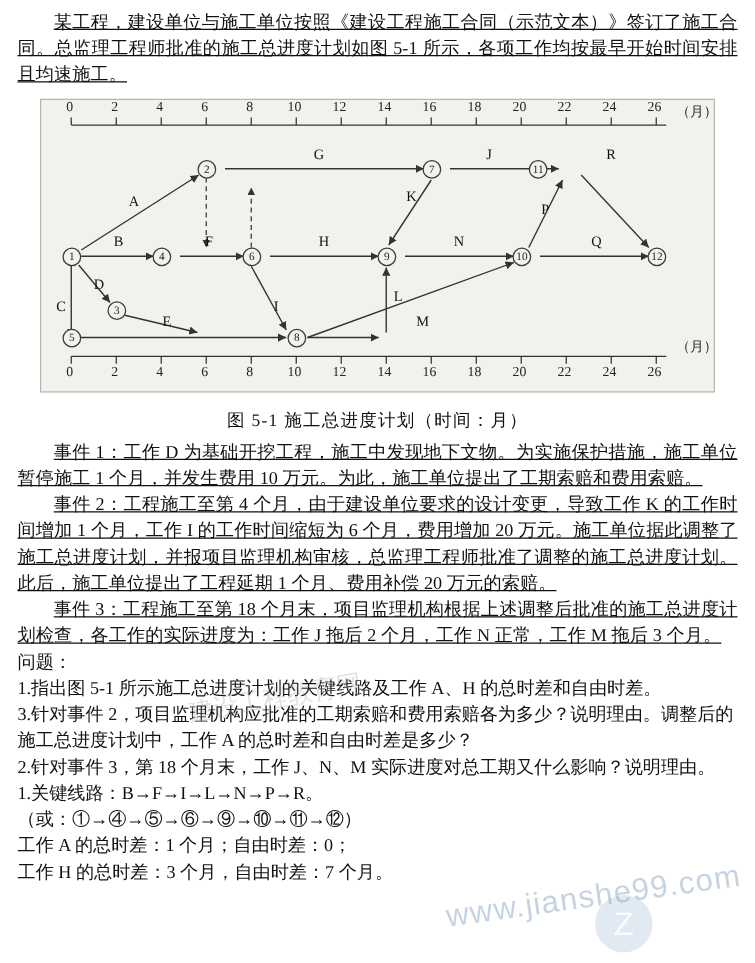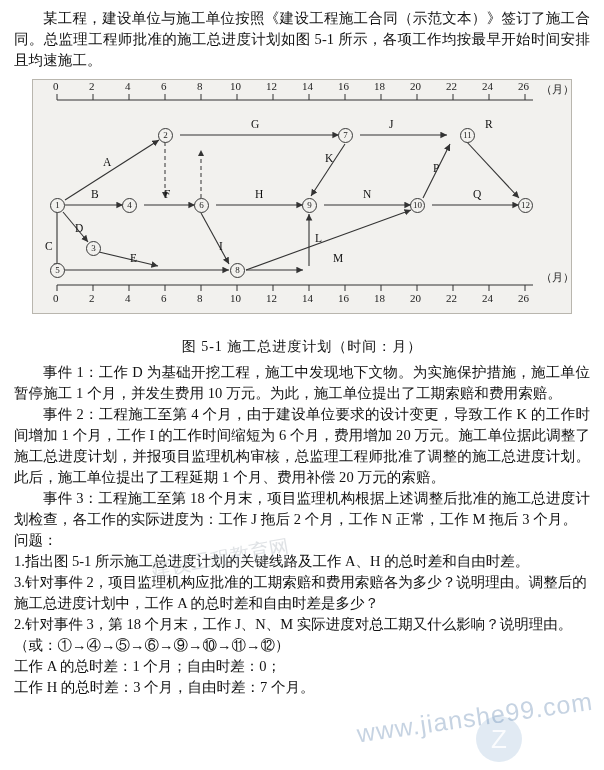--- a/index.html
+++ b/index.html
@@ -22,38 +22,38 @@
     box-sizing: border-box;
     padding: 8px 14px 0 14px;
   }
   p.para {
     margin: 0;
     font-size: 14.5px;
     line-height: 21px;
     text-align: justify;
     letter-spacing: 0.1px;
   }
-  .indent2 { text-indent: 2em; }
+  .indent2 { text-indent: 2em; text-decoration: underline; }
   .fig-wrap {
     margin: 8px auto 0 auto;
     width: 540px;
     position: relative;
   }
   .fig-box {
     position: relative;
     width: 540px;
     height: 235px;
     background: #f2f1ee;
     border: 1px solid #b9b6ae;
     box-sizing: border-box;
   }
   .fig-caption {
     text-align: center;
     font-size: 14px;
-    margin-top: 24px;
+    margin-top: 14px;
     letter-spacing: 1px;
   }
   .axis-label {
     position: absolute;
     font-size: 11px;
     color: #222;
     font-family: "Liberation Serif", serif;
   }
   .tick-num {
     position: absolute;
@@ -257,21 +257,21 @@
       <div class="node" style="left:17px; top:118px;">1</div>
       <div class="node" style="left:125px; top:48px;">2</div>
       <div class="node" style="left:53px; top:161px;">3</div>
       <div class="node" style="left:89px; top:118px;">4</div>
       <div class="node" style="left:17px; top:183px;">5</div>
       <div class="node" style="left:161px; top:118px;">6</div>
       <div class="node" style="left:305px; top:48px;">7</div>
       <div class="node" style="left:197px; top:183px;">8</div>
       <div class="node" style="left:269px; top:118px;">9</div>
       <div class="node" style="left:377px; top:118px;">10</div>
-      <div class="node" style="left:427px; top:48px;">11</div>
+      <div class="node" style="left:390px; top:48px;">11</div>
       <div class="node" style="left:485px; top:118px;">12</div>
 
       <div class="act-label" style="left:70px; top:76px;">A</div>
       <div class="act-label" style="left:58px; top:108px;">B</div>
       <div class="act-label" style="left:12px; top:160px;">C</div>
       <div class="act-label" style="left:42px; top:142px;">D</div>
       <div class="act-label" style="left:97px; top:172px;">E</div>
       <div class="act-label" style="left:131px; top:108px;">F</div>
       <div class="act-label" style="left:218px; top:38px;">G</div>
       <div class="act-label" style="left:222px; top:108px;">H</div>
@@ -293,20 +293,21 @@
   <p class="para indent2">事件 3：工程施工至第 18 个月末，项目监理机构根据上述调整后批准的施工总进度计划检查，各工作的实际进度为：工作 J 拖后 2 个月，工作 N 正常，工作 M 拖后 3 个月。</p>
 
   <div class="q-list">
     <p>问题：</p>
     <p>1.指出图 5-1 所示施工总进度计划的关键线路及工作 A、H 的总时差和自由时差。</p>
     <p>3.针对事件 2，项目监理机构应批准的工期索赔和费用索赔各为多少？说明理由。调整后的施工总进度计划中，工作 A 的总时差和自由时差是多少？</p>
     <p>2.针对事件 3，第 18 个月末，工作 J、N、M 实际进度对总工期又什么影响？说明理由。</p>
   </div>
 
   <div class="q-list">
+    <p>1.关键线路：B→F→I→L→N→P→R。</p>
     <p>（或：①→④→⑤→⑥→⑨→⑩→⑪→⑫）</p>
     <p>工作 A 的总时差：1 个月；自由时差：0；</p>
     <p>工作 H 的总时差：3 个月，自由时差：7 个月。</p>
   </div>
 
   <div class="watermark2">建设工程教育网</div>
   <div class="watermark">www.jianshe99.com</div>
   <div class="wm-circle">Z</div>
 
 </div>

